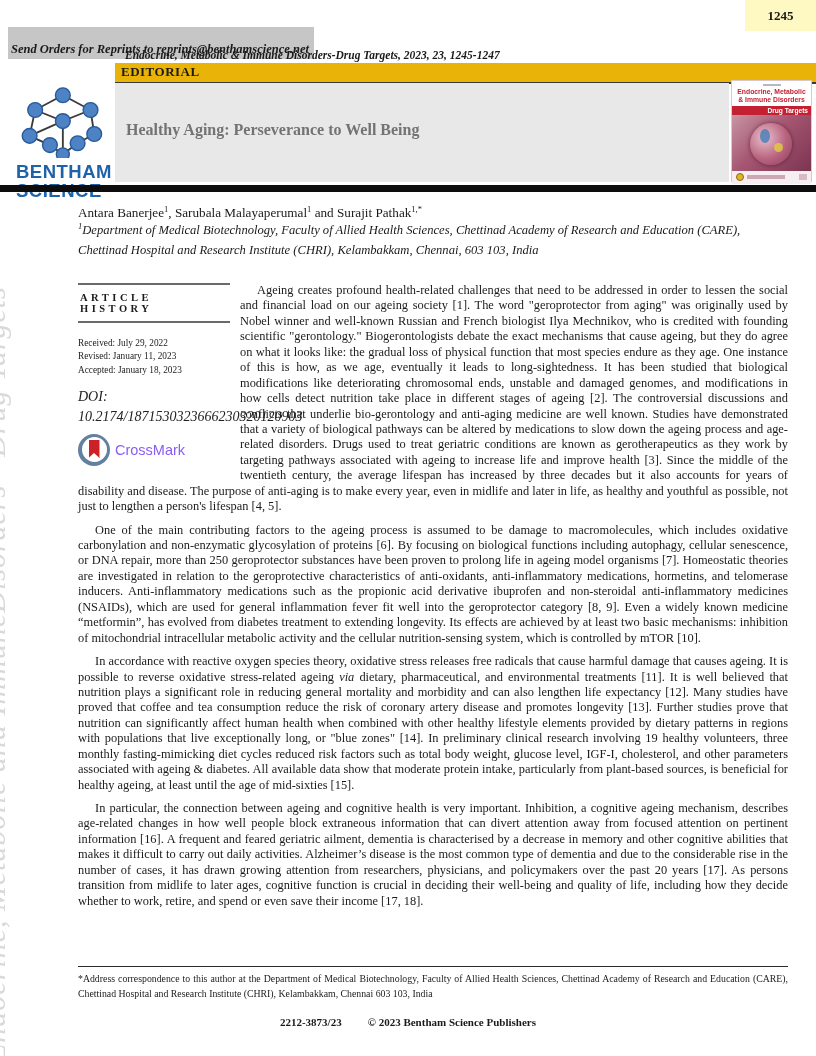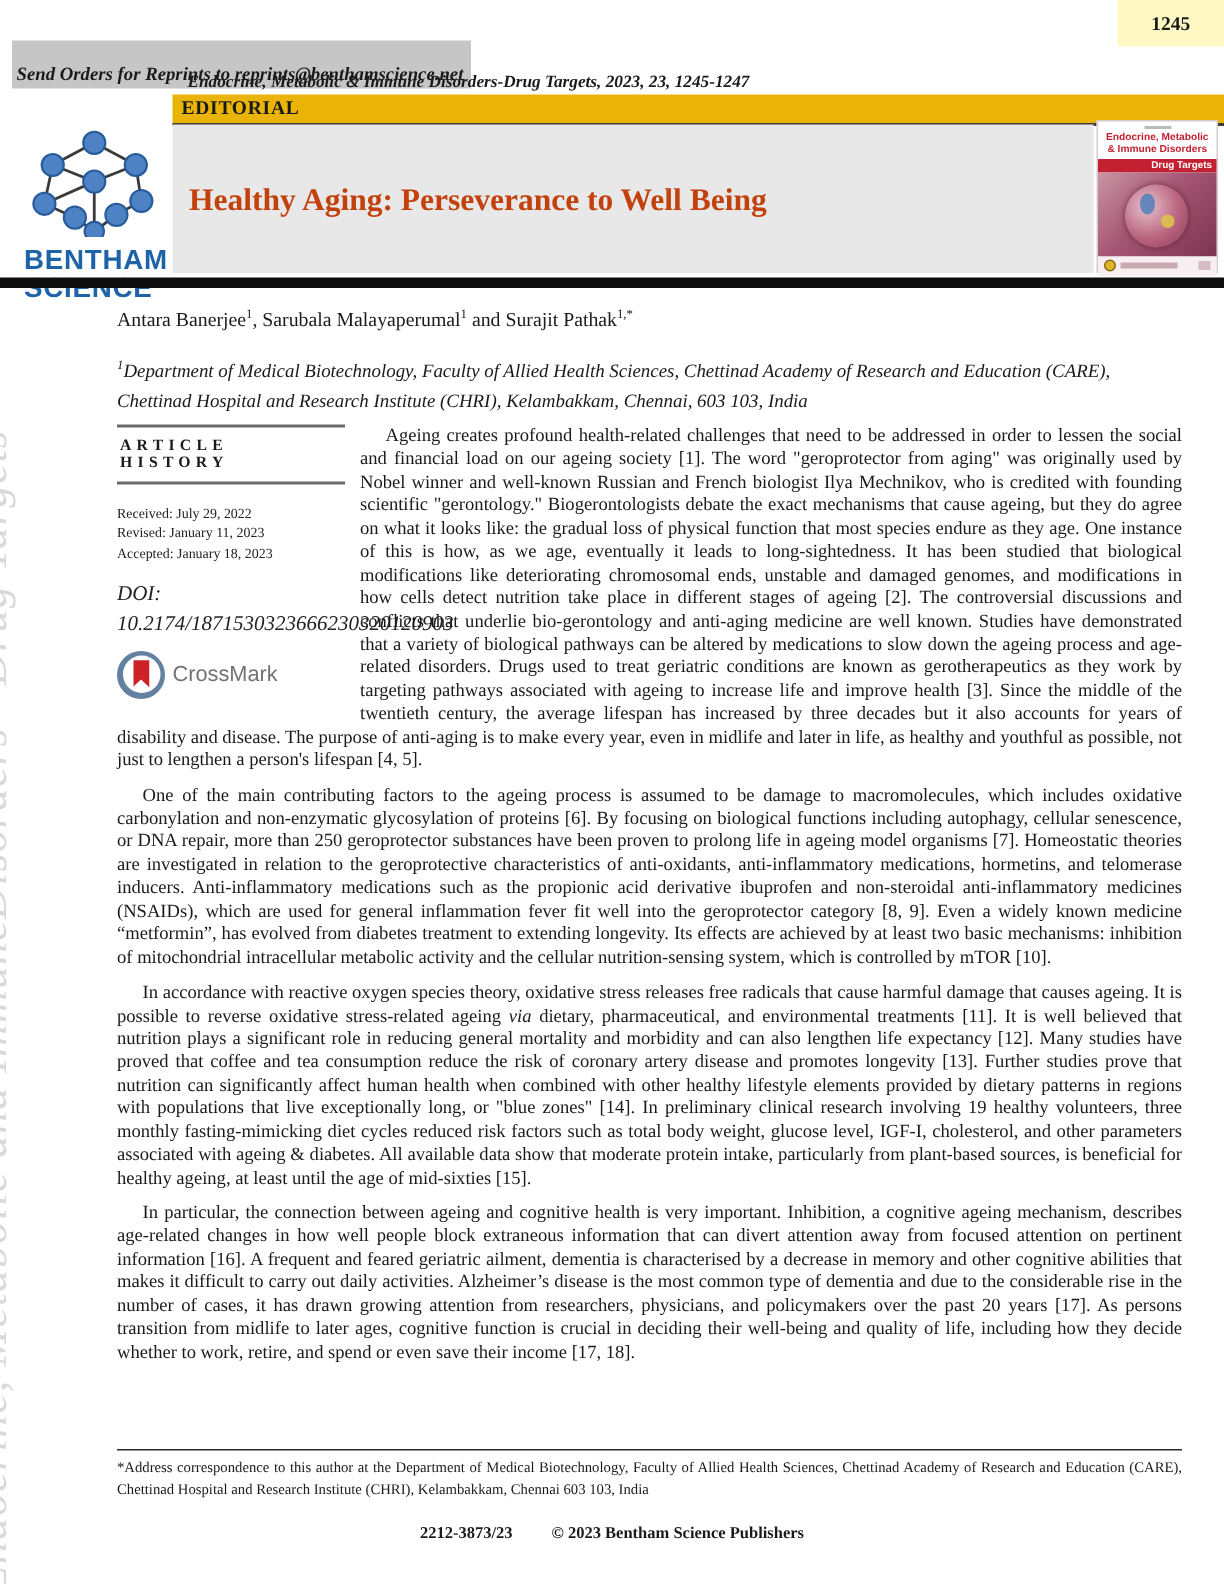--- a/index.html
+++ b/index.html
@@ -36,21 +36,21 @@
   .logo-name {
     font-family:"Liberation Sans", sans-serif; font-weight:bold;
     color:#1e63a8; font-size:18.5px; line-height:19px; letter-spacing:.5px;
   }
   .title-box {
     position:absolute; top:83px; left:115px; width:614px; height:99px;
     background:#e8e8e8;
   }
   .article-title {
     position:absolute; left:11px; top:38px;
-    font-weight:bold; font-size:21px; color:#c2410c;
+    font-weight:bold; font-size:16px; color:#737373;
   }
   
   .cover {
     position:absolute; top:80px; right:4px; width:81px; height:102px;
     background:#ffffff; border:1px solid #d8c9cc; font-family:"Liberation Sans", sans-serif;
   }
   .cover-topline { margin:3px auto 2px auto; width:18px; height:2px; background:#b9b9b9; }
   .cover-journal { color:#c32032; font-weight:bold; font-size:6.8px; line-height:1.18; text-align:center; }
   .cover-banner {
     margin-top:2px; background:#c32032; color:#ffffff; font-weight:bold;
@@ -71,21 +71,21 @@
   .cover-bottom { position:relative; height:13px; background:#f6eef0; }
   .cover-dot { position:absolute; left:4px; top:2px; width:8px; height:8px; border-radius:50%; background:#e3b428; border:1px solid #8a6a10; }
   .cover-minibar { position:absolute; left:15px; top:4px; width:38px; height:4px; background:#caa9b2; }
   .cover-minibar2 { position:absolute; right:4px; top:3px; width:8px; height:6px; background:#d8bcc4; }
   
   .black-bar { position:absolute; top:185px; left:0; width:816px; height:7px; background:#0d0d0d; }
   
   .authors { position:absolute; top:204px; left:78px; font-size:13.2px; }
   .authors sup { font-size:8.5px; }
   .affiliation {
-    position:absolute; top:237px; left:78px; width:680px;
+    position:absolute; top:220px; left:78px; width:680px;
     font-style:italic; font-size:12.6px; line-height:1.6;
   }
   .affiliation sup { font-size:8.5px; }
   
   .main { position:absolute; top:283px; left:78px; width:710px; }
   .history-box { float:left; width:152px; margin:0 10px 4px 0; }
   .history-rule { border-top:2px solid #6a6a6a; }
   .history-heading {
     font-weight:bold; font-size:10.5px; letter-spacing:3.5px;
     padding:7px 0 7px 2px;
@@ -98,21 +98,21 @@
     display:flex; align-items:center; justify-content:center; flex:0 0 auto;
   }
   .cm-inner {
     width:25px; height:25px; border-radius:50%; background:#ffffff;
     display:flex; align-items:flex-start; justify-content:center;
   }
   .cm-bookmark {
     margin-top:3px; width:11px; height:18px; background:#cc2127;
     clip-path:polygon(0 0,100% 0,100% 100%,50% 72%,0 100%);
   }
-  .cm-label { margin-left:5px; font-family:"Liberation Sans", sans-serif; font-size:14.5px; color:#737373; }
+  .cm-label { margin-left:5px; font-family:"Liberation Sans", sans-serif; font-size:14.5px; color:#8b5cf6; }
   .body-para {
     font-size:12.4px; line-height:1.245; text-align:justify;
     text-indent:17px; margin-bottom:8px;
   }
   .via-italic { font-style:italic;margin-top:20px; }
   
   .footnote {
     position:absolute; top:966px; left:78px; width:710px;
     border-top:1.5px solid #2a2a2a; padding-top:5px;
     font-size:9.8px; line-height:1.5; text-align:justify;

